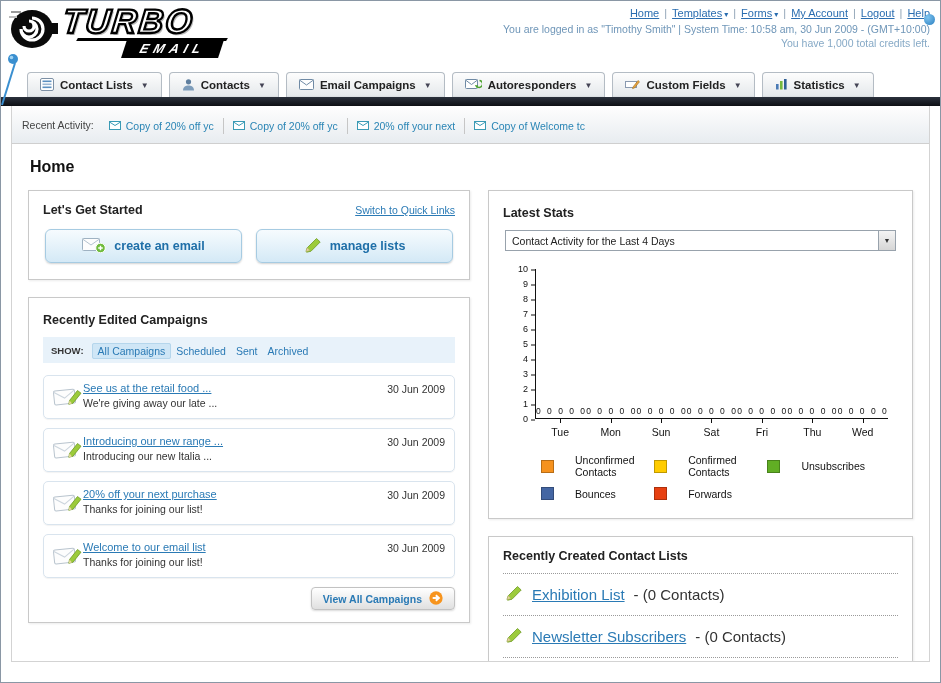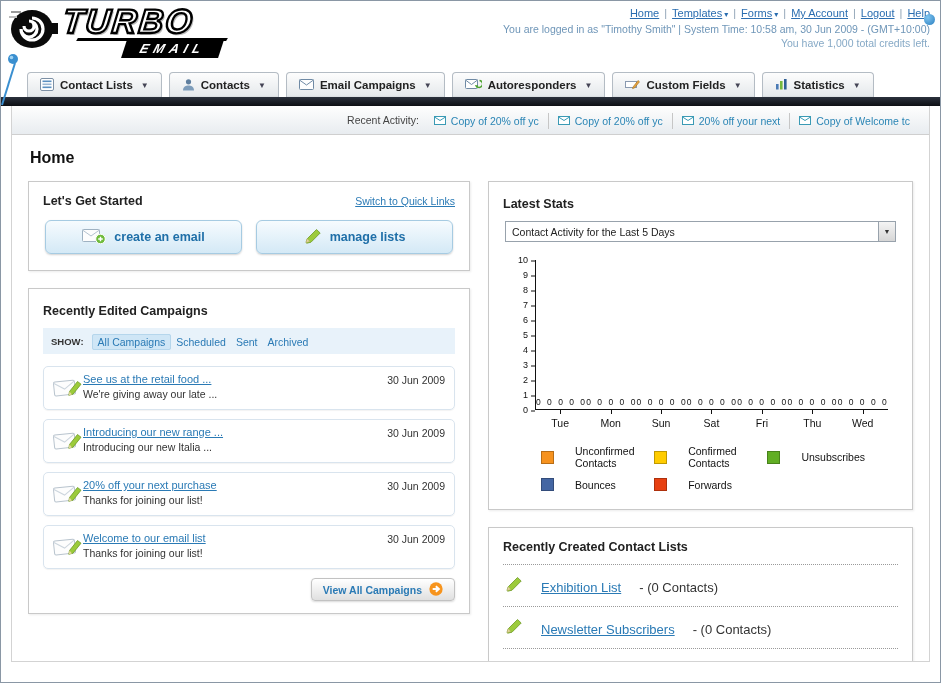--- a/index.html
+++ b/index.html
@@ -30,22 +30,22 @@
   .navbar { height:30px; display:flex; align-items:flex-end; gap:7px; padding:0 0 0 26px; background:#fff; }
   .nav-tab { display:flex; align-items:center; gap:6px; height:25px; padding:0 12px;
     border:1px solid #b4bcc4; border-bottom:none; border-radius:4px 4px 0 0;
     background:linear-gradient(#fdfdfd,#e4e8eb); font-size:11.5px; font-weight:bold; color:#222; cursor:pointer;
     box-shadow:0 -1px 1px rgba(0,0,0,0.04) inset; }
   .nav-caret { color:#445; font-size:8px; margin-left:2px; }
   .dark-bar { height:9px; background:linear-gradient(#2b313c,#0d0f14); }
 
   
   .main-wrap { margin:0 10px; border:1px solid #d3d3d3; border-top:none; height:556px; background:#fff; overflow:hidden; }
-  .activity-bar { height:29px; display:flex; align-items:center; padding:0 10px;
-    background:linear-gradient(#fefefe,#e8ecf0); border-bottom:1px solid #cfcfcf;justify-content:flex-end; }
+  .activity-bar { height:38px; display:flex; align-items:center; padding:0 10px;
+    background:linear-gradient(#fefefe,#e8ecf0); border-bottom:1px solid #cfcfcf; }
   .activity-label { font-size:10.5px; color:#444; margin-right:6px; }
   .act-item { display:inline-flex; align-items:center; gap:5px; font-size:10.5px; color:#2a85b5;
     padding:2px 9px; border-left:1px solid #c6c6c6; cursor:pointer; white-space:nowrap; }
   .act-item:first-of-type { border-left:none; }
 
   .content { padding:10px 16px; }
   .page-title { font-size:16px; font-weight:bold; color:#111; margin:4px 0 14px 2px; }
   .columns { display:flex; gap:18px; align-items:flex-start; }
   .left-col { width:442px; flex:none; display:flex; flex-direction:column; gap:17px; }
   .right-col { flex:1; display:flex; flex-direction:column; gap:17px; }
@@ -94,21 +94,21 @@
     letter-spacing:2px; white-space:nowrap; }
   .x-labels { display:flex; margin-left:26px; }
   .xlab { flex:1; text-align:center; font-size:10.5px; color:#111; position:relative; padding-top:7px; }
   .xlab i { position:absolute; top:0; left:50%; width:1px; height:4px; background:#111; }
   .legend { display:flex; flex-wrap:wrap; margin:16px 4px 6px 32px; row-gap:9px; }
   .leg-item { width:33%; display:flex; align-items:center; gap:21px; font-size:10.5px; color:#111; }
   .swatch { width:13px; height:13px; flex:none; border:1px solid rgba(0,0,0,0.25); }
 
   
   .cl-title { padding-bottom:10px; border-bottom:1px dotted #9a9a9a; }
-  .cl-row { display:flex; align-items:flex-end; gap:18px; padding:11px 2px; border-bottom:1px dotted #9a9a9a; font-size:13px; }
+  .cl-row { display:flex; align-items:center; gap:9px; padding:11px 2px; border-bottom:1px dotted #9a9a9a; font-size:15px; }
   .cl-link { color:#2a7ab5; text-decoration:underline; cursor:pointer; }
   .cl-suffix { color:#333; }
   .see-all-row { display:flex; justify-content:flex-end; margin-top:16px; }
 </style>
 </head>
 <body>
 
 <div class="page">
 
   <div class="header">
@@ -339,21 +339,21 @@
             </div>
           </div>
 
         </div>
 
         <div class="right-col">
 
           <div class="panel">
             <span class="panel-title">Latest Stats</span>
             <div class="stats-select">
-              <span>Contact Activity for the Last 5 Days</span>
+              <span>Contact Activity for the Last 4 Days</span>
               <span class="sel-arrow-box">▼</span>
             </div>
             <div class="chart-wrap">
               <div class="chart-area">
                 <div class="y-axis" id="y-axis">
                     <div class="ylab" style="top: 0%;">10<i></i></div>
                     <div class="ylab" style="top: 10%;">9<i></i></div>
                     <div class="ylab" style="top: 20%;">8<i></i></div>
                     <div class="ylab" style="top: 30%;">7<i></i></div>
                     <div class="ylab" style="top: 40%;">6<i></i></div>

